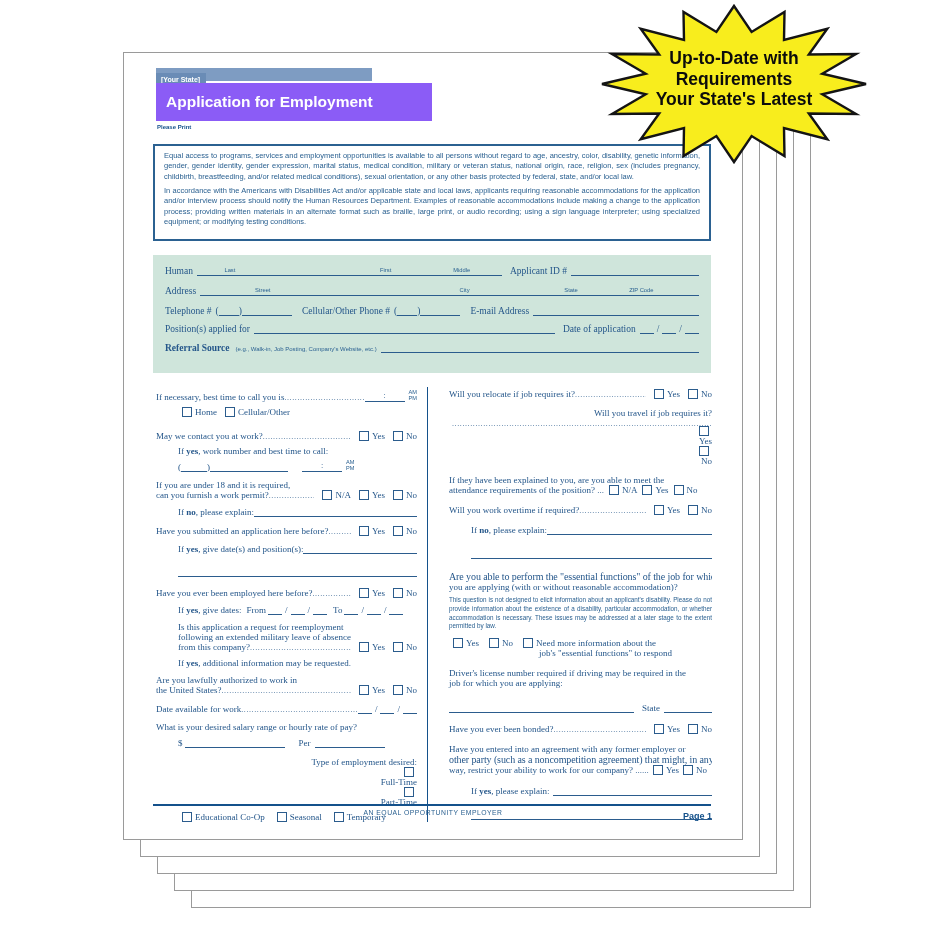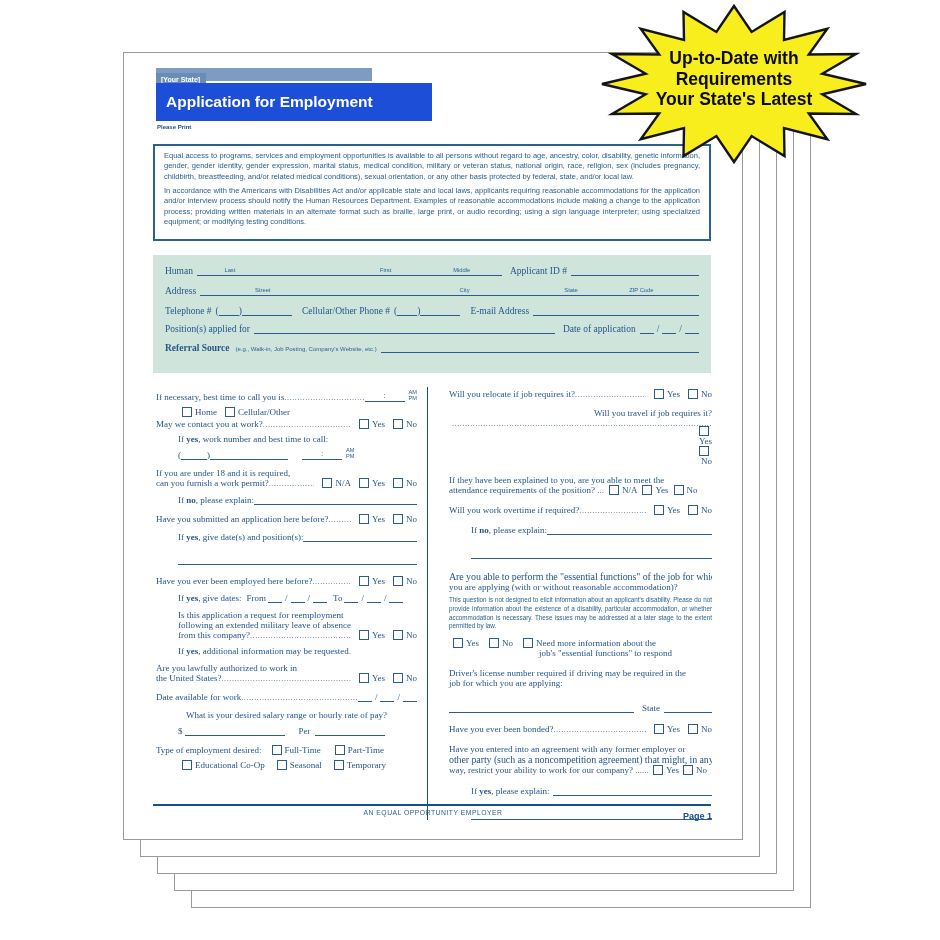--- a/index.html
+++ b/index.html
@@ -11,21 +11,21 @@
   #s1{left:123px;top:52px;z-index:6;}
   #s2{left:140px;top:69px;z-index:5;}
   #s3{left:157px;top:86px;z-index:4;}
   #s4{left:174px;top:103px;z-index:3;}
   #s5{left:191px;top:120px;z-index:2;}
 
   
   .statebar{position:absolute;left:32px;top:15px;width:216px;height:13px;background:#7e9cc2;}
   .statechip{display:inline-block;background:#6a8cb6;color:#fff;font:bold 7px "Liberation Sans",sans-serif;
              padding:2px 6px 2px 5px;height:9px;line-height:9px;}
-  .titlebar{position:absolute;left:32px;top:30px;width:276px;height:38px;background:#1d4ed8;
+  .titlebar{position:absolute;left:32px;top:30px;width:276px;height:38px;background:#8b5cf6;
             color:#fff;font:bold 15.5px "Liberation Sans",sans-serif;line-height:38px;padding-left:10px;box-sizing:border-box;}
   .printnote{position:absolute;left:33px;top:71px;font:bold 6px "Liberation Sans",sans-serif;color:#14518b;}
 
   
   .notice{position:absolute;left:29px;top:91px;width:558px;height:97px;box-sizing:border-box;
           border:2px solid #2b6191;padding:5px 9px;color:#2b6191;
           font:7.5px "Liberation Sans",sans-serif;line-height:1.38;text-align:justify;}
   .notice p{margin:0;}
   .notice p + p{margin-top:4px;}
 
@@ -166,21 +166,21 @@
             <span>AM</span>
             <span>PM</span>
           </span>
       </div>
       <div class="r ind" style="margin-top:5px;">
         <span class="cb first"></span>
           <span class="cbl">Home</span>
         <span class="cb"></span>
           <span class="cbl">Cellular/Other</span>
       </div>
-      <div class="r" style="margin-top:2px;align-items:flex-end;">
+      <div class="r" style="margin-top:14px;align-items:flex-end;">
         <span class="txt">May we contact you at work?</span>
         <span class="dots"></span>
         <span class="cb"></span>
           <span class="cbl">Yes</span>
         <span class="cb"></span>
           <span class="cbl">No</span>
       </div>
       <div class="r ind" style="margin-top:5px;">
         <span class="txt"><span>If </span><b>yes</b><span>, work number and best time to call:</span></span>
       </div>
@@ -277,28 +277,28 @@
         <span class="txt">Date available for work</span>
         <span class="dots"></span>
         <span class="dt">
             <span class="ln w14"></span>
             <span class="sl">/</span>
             <span class="ln w14"></span>
             <span class="sl">/</span>
             <span class="ln w14"></span>
           </span>
       </div>
-      <div class="txt" style="margin-top:8px;text-align:center;">What is your desired salary range or hourly rate of pay?</div>
+      <div class="txt" style="margin-top:8px;">What is your desired salary range or hourly rate of pay?</div>
       <div class="r ind" style="margin-top:5px;">
         <span>$</span>
         <span class="ln w100" style="margin-left:2px;"></span>
         <span class="txt" style="margin-left:14px;margin-right:4px;">Per</span>
         <span class="ln w70"></span>
       </div>
-      <div class="r" style="margin-top:9px;">
+      <div class="r" style="margin-top:9px;flex-direction:column;">
         <span class="txt">Type of employment desired:</span>
         <span class="cb" style="margin-left:10px;"></span>
           <span class="cbl">Full-Time</span>
         <span class="cb" style="margin-left:14px;"></span>
           <span class="cbl">Part-Time</span>
       </div>
       <div class="r ind" style="margin-top:5px;">
         <span class="cb first"></span>
           <span class="cbl">Educational Co-Op</span>
         <span class="cb" style="margin-left:12px;"></span>

